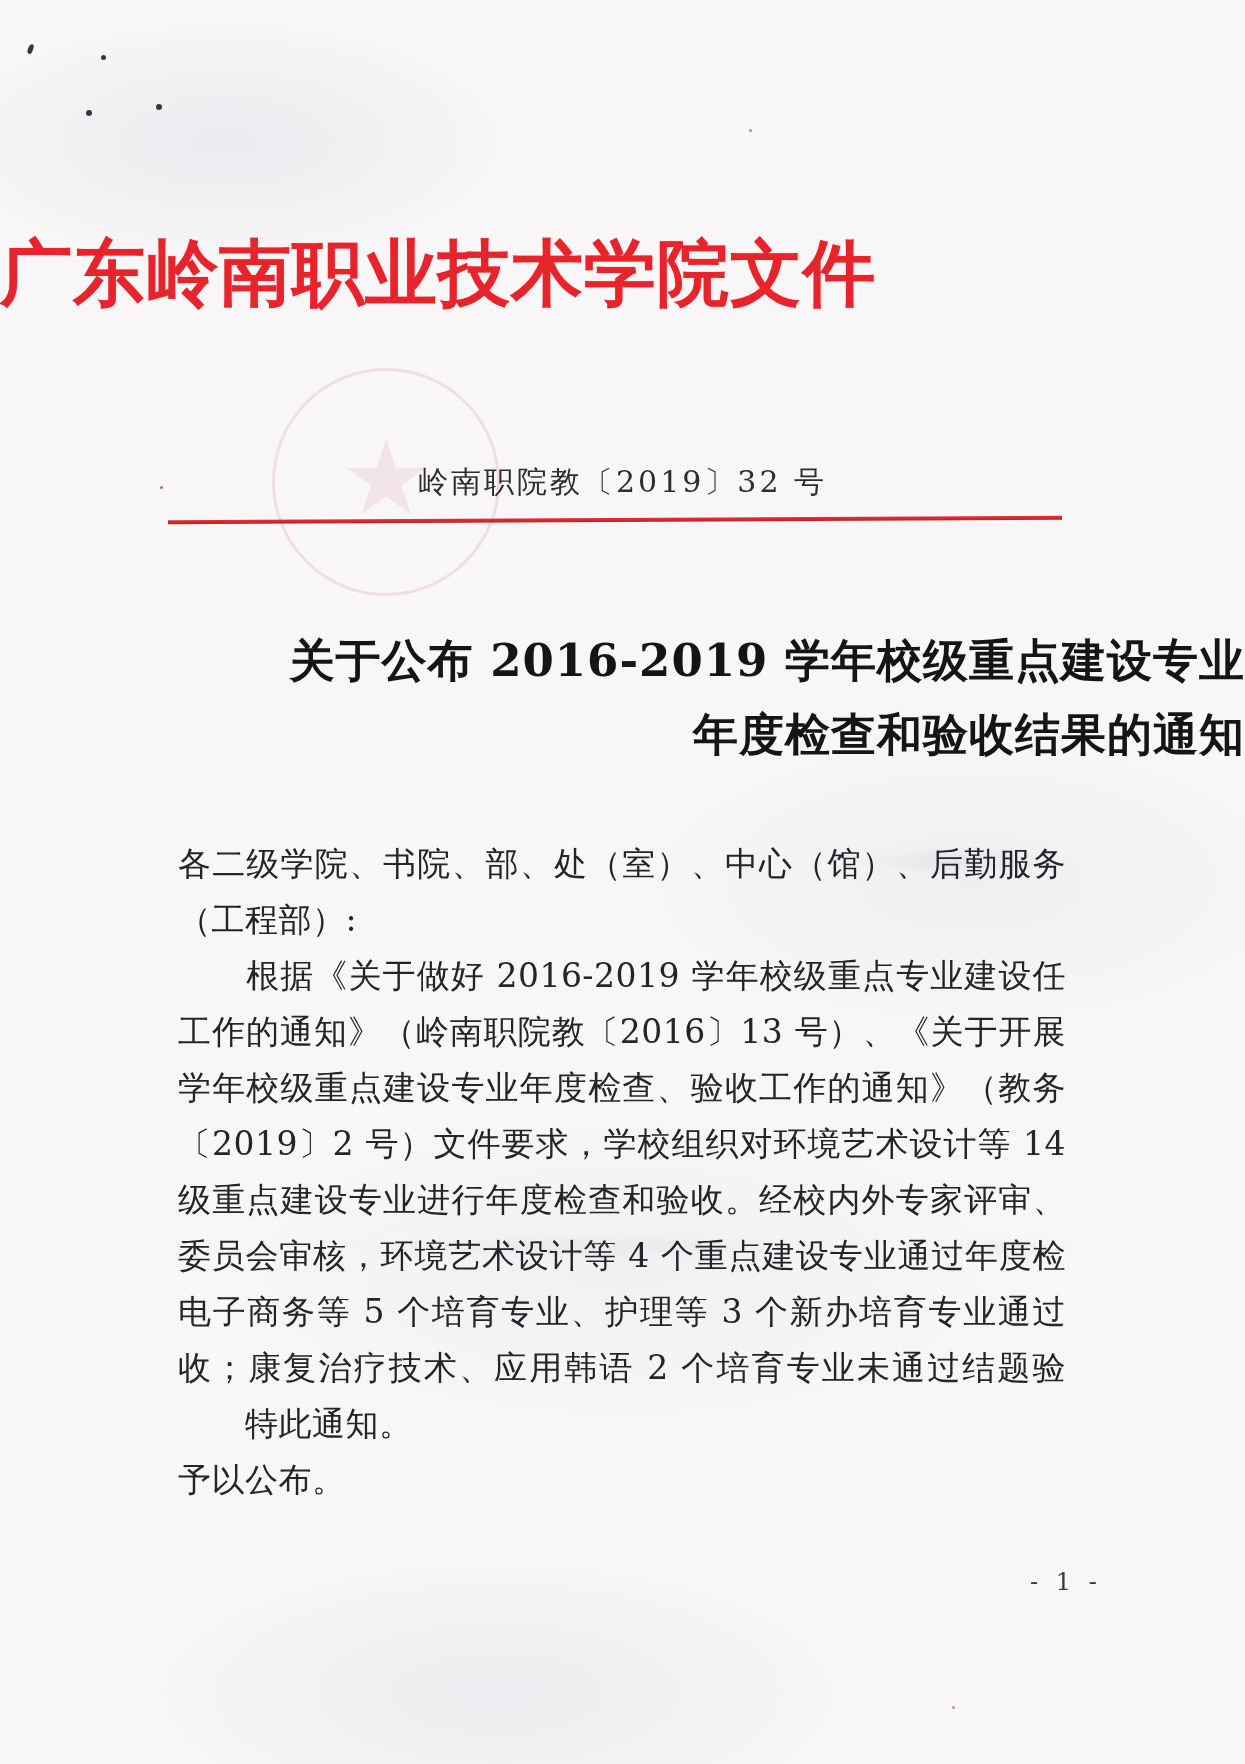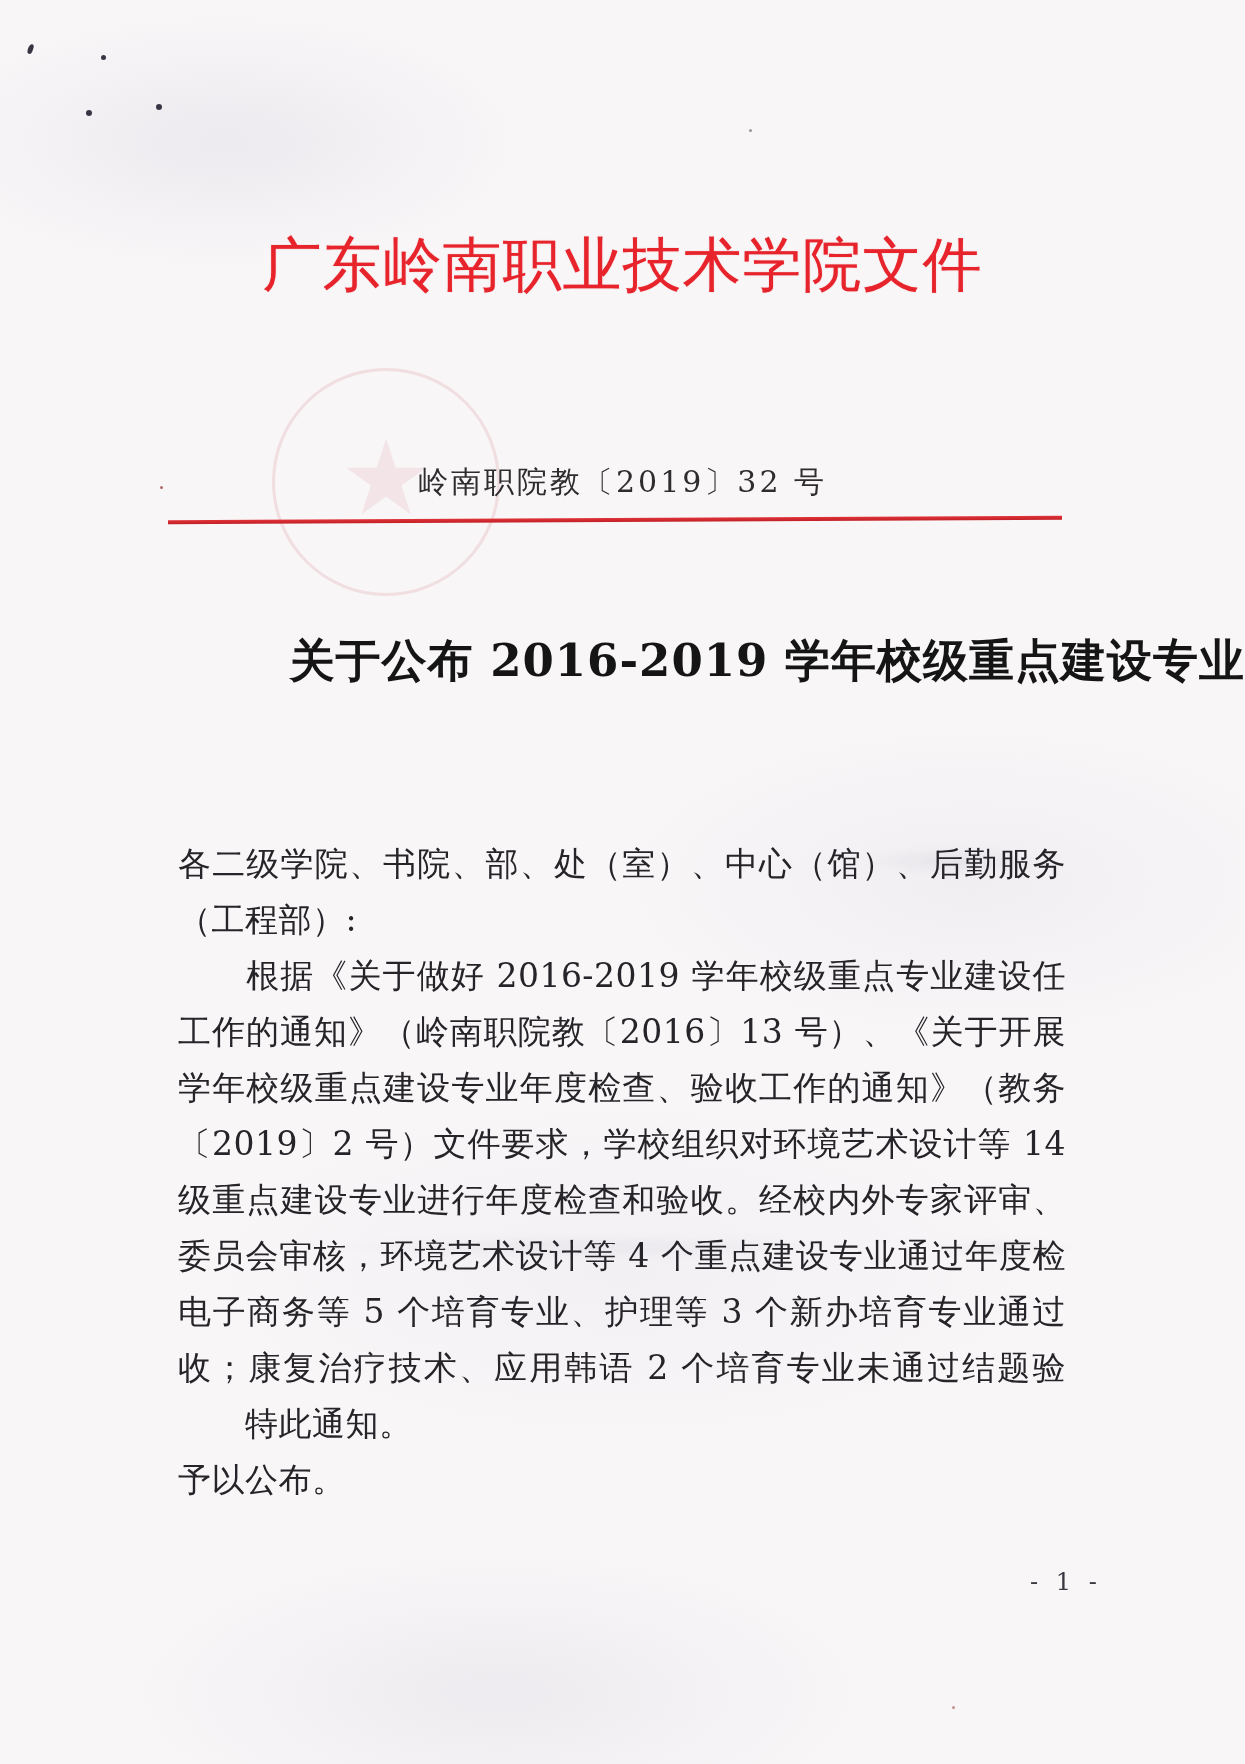--- a/index.html
+++ b/index.html
@@ -47,22 +47,21 @@
   .seal .star {
     position:absolute; left:50%; top:50%;
     transform:translate(-50%,-54%);
     font-size:104px; line-height:1;
     color:rgba(213,135,148,.16);
     font-family:"DejaVu Sans",sans-serif;
   }
 
   .org-title {
     position:absolute; left:0; top:226px; width:100%;
-    text-align:center;
-    font-size:59px; font-weight:normal;
+    font-size:72px; font-weight:bold;
     color:#e7232b;
     letter-spacing:1px;
     white-space:nowrap;
     text-shadow:0 0 1px rgba(231,35,43,.55);
   }
 
   .doc-number {
     position:absolute; left:0; top:462px; width:100%;
     text-align:center;
     font-size:30px; color:#2e2c2e;
@@ -124,20 +123,21 @@
   </div>
 
   <div class="org-title">广东岭南职业技术学院文件</div>
 
   <div class="doc-number">岭南职院教〔2019〕32 号</div>
 
   <div class="red-rule"></div>
 
   <div class="notice-title">
     <div>关于公布 2016-2019 学年校级重点建设专业</div>
+    <div>年度检查和验收结果的通知</div>
   </div>
 
   <div class="body-text">
     <div class="line just">各二级学院、书院、部、处（室）、中心（馆）、后勤服务总公司</div>
     <div class="line left">（工程部）:</div>
     <div class="line just">　　根据《关于做好 2016-2019 学年校级重点专业建设任务实施</div>
     <div class="line just">工作的通知》（岭南职院教〔2016〕13 号）、《关于开展 2016-2019</div>
     <div class="line just">学年校级重点建设专业年度检查、验收工作的通知》（教务部</div>
     <div class="line just">〔2019〕2 号）文件要求，学校组织对环境艺术设计等 14 个校</div>
     <div class="line just">级重点建设专业进行年度检查和验收。经校内外专家评审、学术</div>

